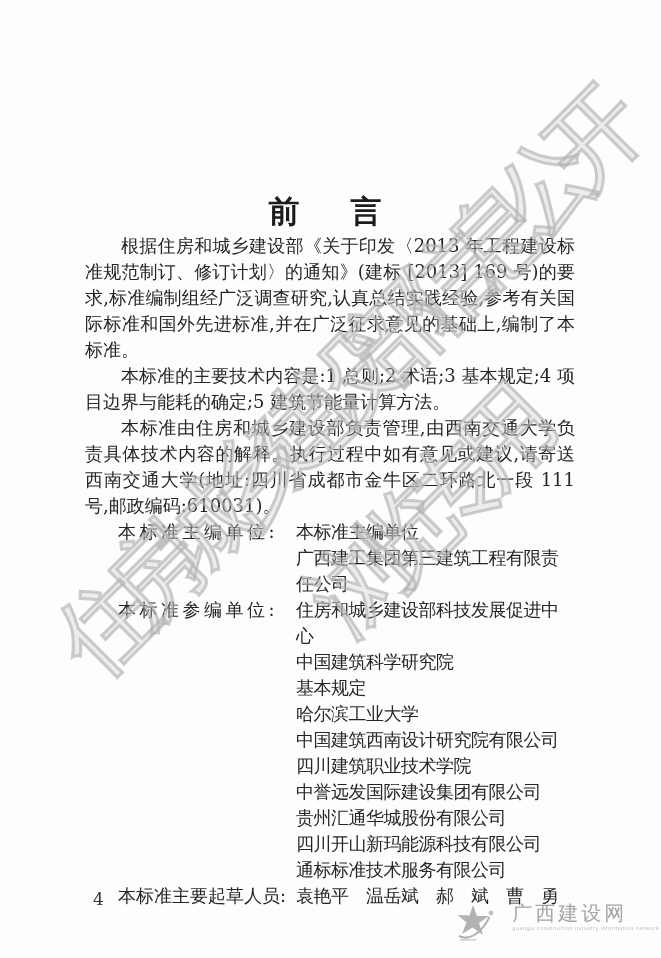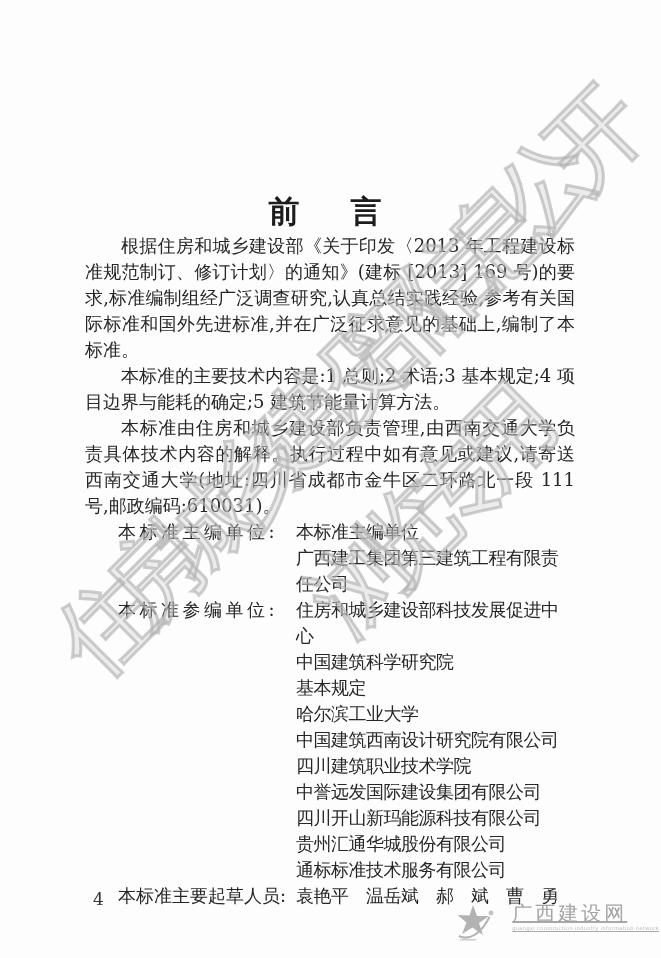--- a/index.html
+++ b/index.html
@@ -52,21 +52,21 @@
   
   .page-num{
     position:absolute;left:93px;top:889px;
     font-size:17px;color:#333;z-index:2;
   }
   .site-logo{
     position:absolute;right:2px;top:901px;
     display:flex;align-items:flex-start;
     z-index:2;color:#a8a8a8;
   }
-  .logo-text{display:flex;flex-direction:column;margin-left:18px;text-decoration:underline;}
+  .logo-text{display:flex;flex-direction:column;margin-left:18px;}
   .logo-name{
     font-size:20px;line-height:24px;letter-spacing:3px;
     color:#a4a4a4;font-family:"DejaVu Serif","Liberation Serif",serif;
   }
   .logo-tagline{
     font-size:5px;line-height:6px;letter-spacing:0.4px;
     color:#b8b8b8;font-family:"DejaVu Sans","Liberation Sans",sans-serif;
     white-space:nowrap;
   }
 </style>
@@ -99,22 +99,22 @@
     <div class="ed-row">
       <div class="ed-label spread">本标准参编单位:</div>
       <div class="ed-values">
           <div class="unit">住房和城乡建设部科技发展促进中心</div>
           <div class="unit">中国建筑科学研究院</div>
           <div class="unit">基本规定</div>
           <div class="unit">哈尔滨工业大学</div>
           <div class="unit">中国建筑西南设计研究院有限公司</div>
           <div class="unit">四川建筑职业技术学院</div>
           <div class="unit">中誉远发国际建设集团有限公司</div>
+          <div class="unit">贵州汇通华城股份有限公司</div>
           <div class="unit">四川开山新玛能源科技有限公司</div>
-          <div class="unit">贵州汇通华城股份有限公司</div>
           <div class="unit">通标标准技术服务有限公司</div>
         </div>
     </div>
 
     <div class="ed-row">
       <div class="ed-label">本标准主要起草人员:</div>
       <div class="ed-values drafters">袁艳平　温岳斌　郝　斌　曹　勇</div>
     </div>
 
   </div>

